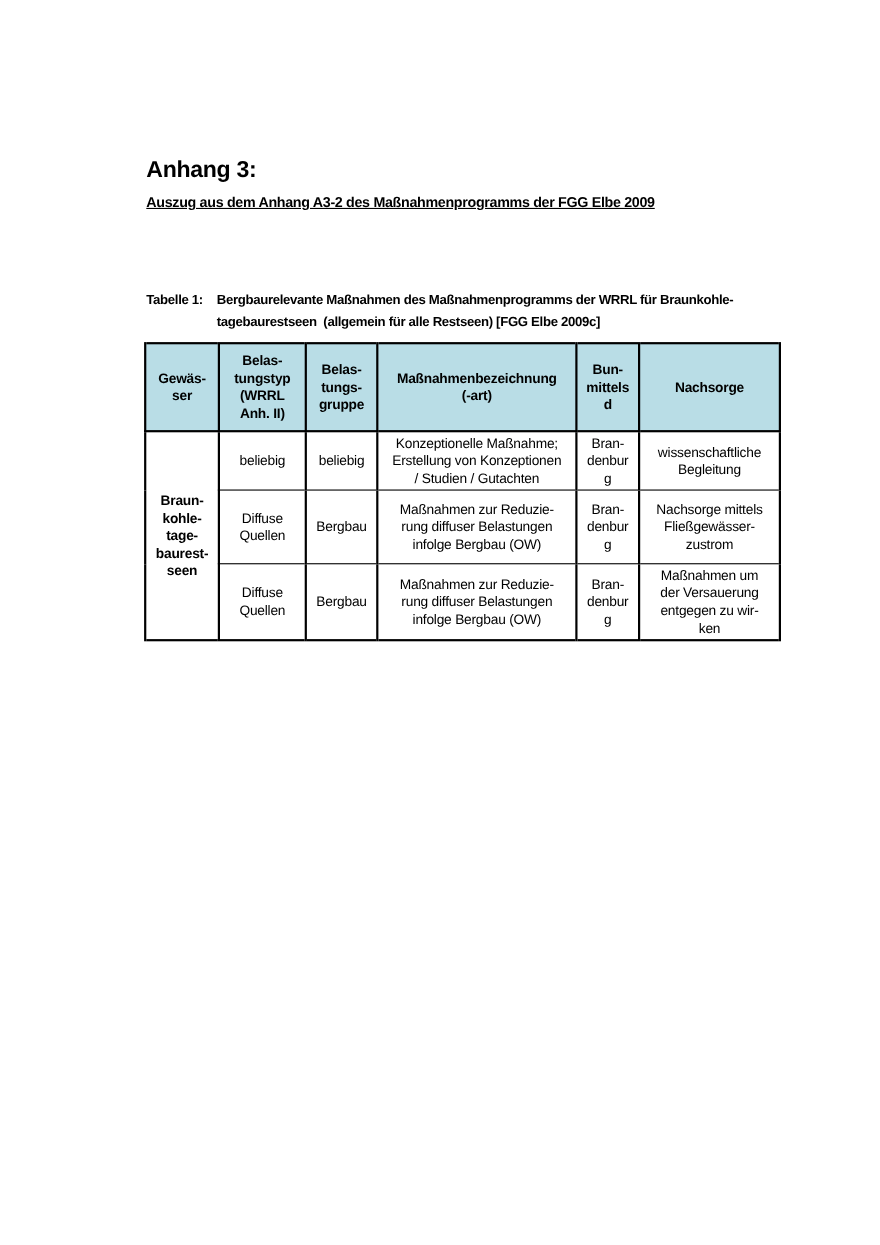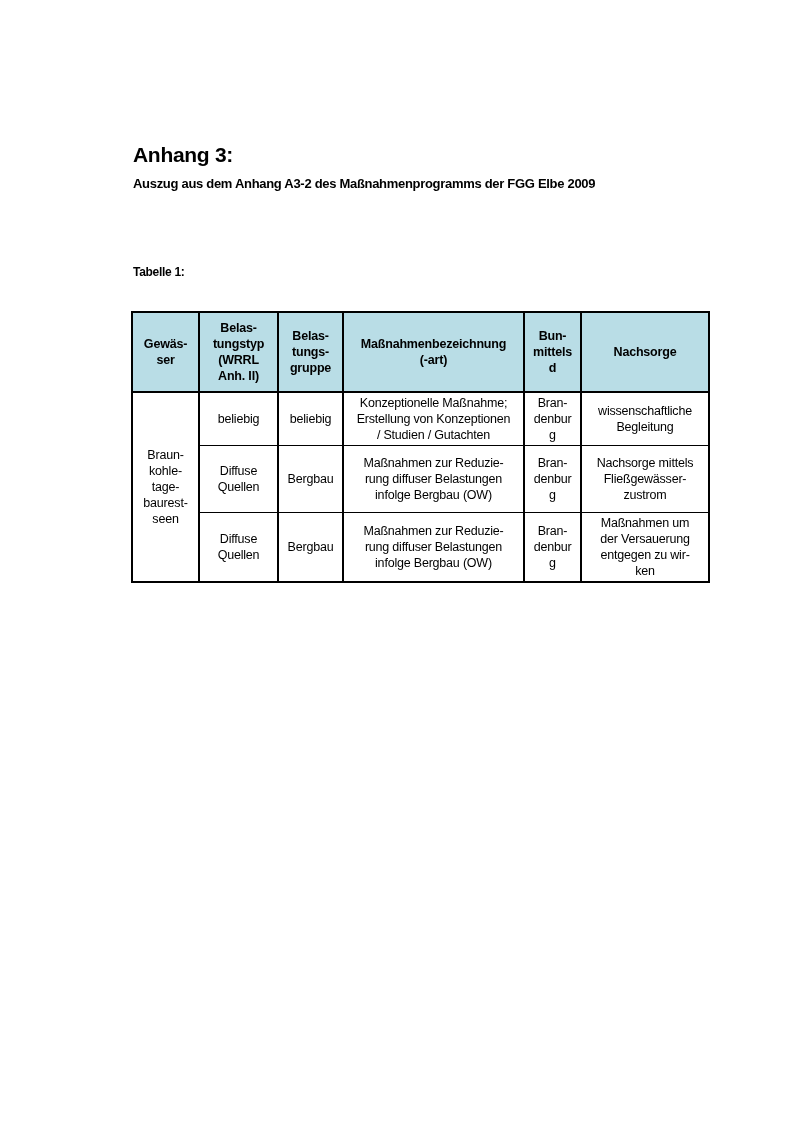--- a/index.html
+++ b/index.html
@@ -27,20 +27,21 @@
     white-space: pre;
   }
   .doc-subtitle {
     position: absolute;
     left: 133px;
     top: 176px;
     font-size: 13px;
     font-weight: bold;
     letter-spacing: -0.3px;
     white-space: pre;
+    text-decoration: underline;
   }
   .table-caption {
     position: absolute;
     left: 133px;
     top: 262px;
     width: 590px;
     display: flex;
     font-size: 12px;
     font-weight: bold;
     letter-spacing: -0.3px;
@@ -82,37 +83,39 @@
     line-height: 16px;
     height: 74px;
     border-bottom: 2px solid #000000;
   }
   table.measures td {
     font-size: 12.5px;
     font-weight: normal;
     line-height: 16px;
   }
   table.measures td.gew {
-    font-weight: normal;
+    font-weight: bold;
   }
   tr.row-1 td { height: 48px; }
   tr.row-2 td { height: 62px; }
   tr.row-3 td { height: 64px; }
 </style>
 </head>
 <body>
 
 <div class="page">
 
   <h1 class="doc-title">Anhang 3:</h1>
 
   <div class="doc-subtitle">Auszug aus dem Anhang A3-2 des Maßnahmenprogramms der FGG Elbe 2009</div>
 
   <div class="table-caption">
     <span class="cap-label">Tabelle 1:</span>
+    <span class="cap-text">Bergbaurelevante Maßnahmen des Maßnahmenprogramms der WRRL für Braunkohle-
+tagebaurestseen  (allgemein für alle Restseen) [FGG Elbe 2009c]</span>
   </div>
 
   <table class="measures">
     <colgroup>
       <col style="width:67px">
       <col style="width:79px">
       <col style="width:65px">
       <col style="width:181px">
       <col style="width:57px">
       <col style="width:128px">

